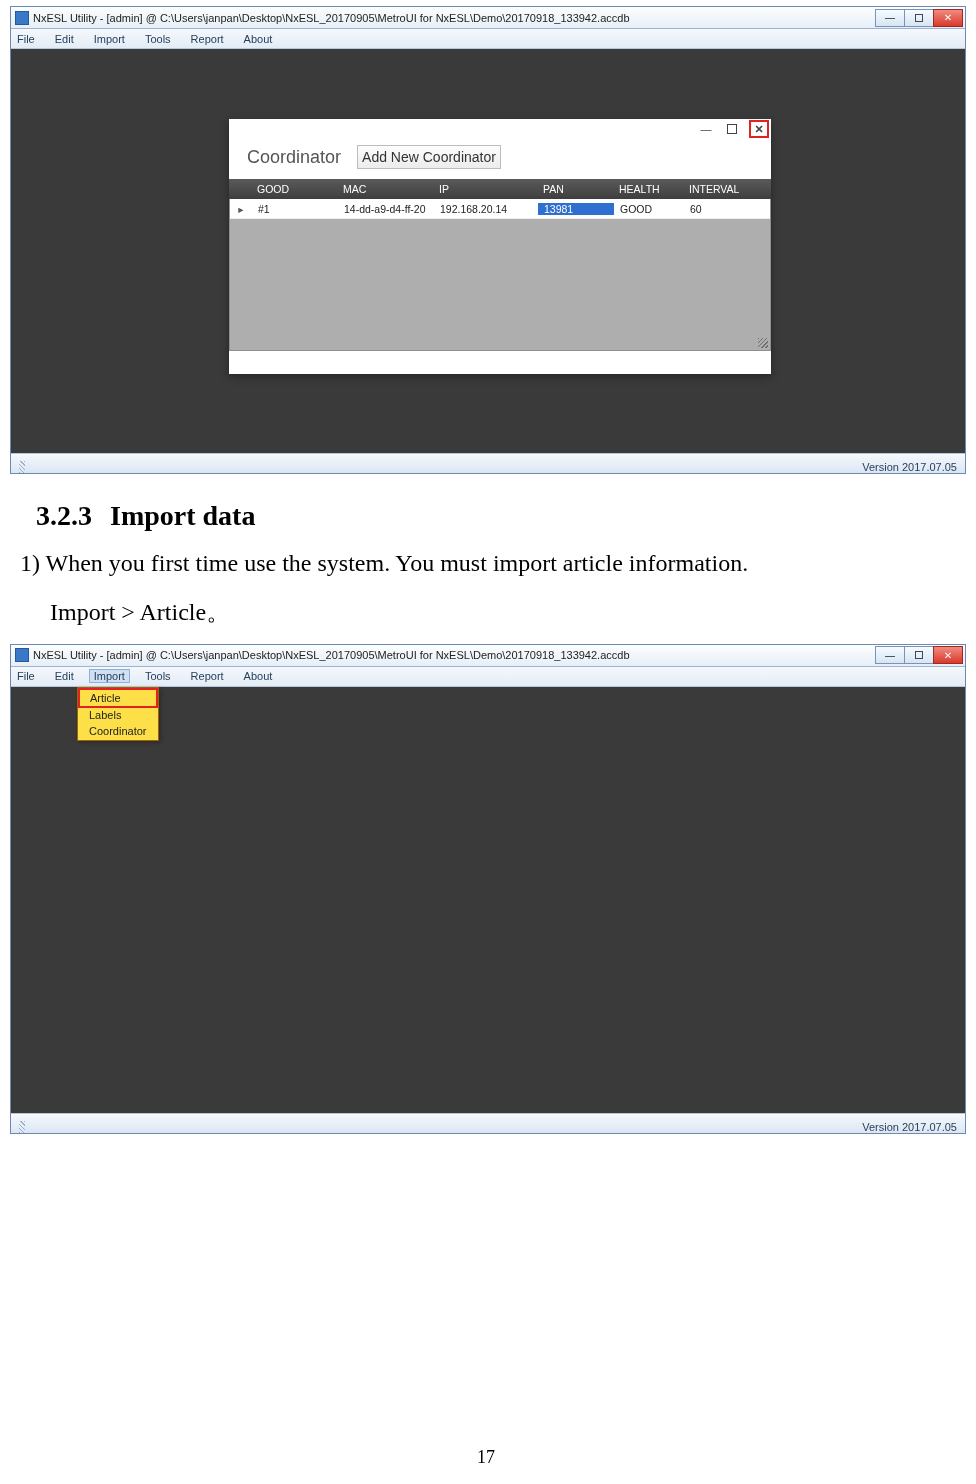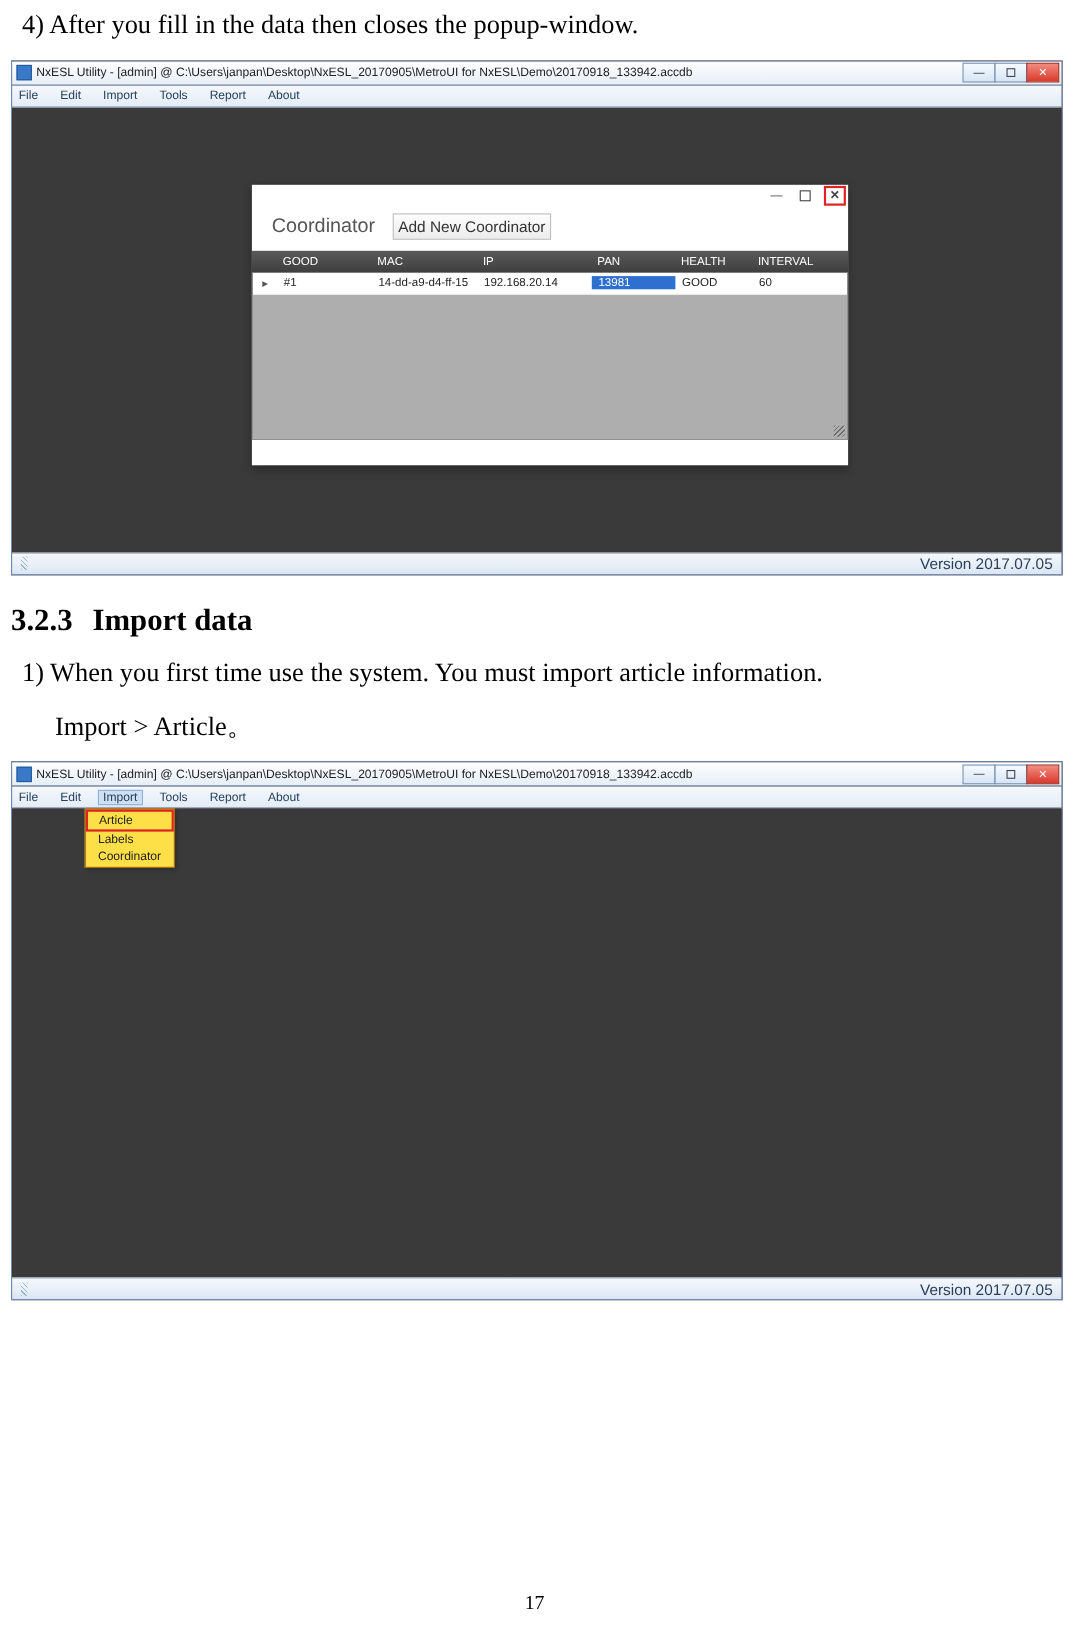--- a/index.html
+++ b/index.html
@@ -20,21 +20,21 @@
     font-size: 24px;
     line-height: 1.45;
     margin: 0 0 14px 0;
   }
   .num-indent { padding-left: 10px; }
   .sub-indent { padding-left: 40px; }
   .section-heading {
     font-size: 28px;
     margin: 26px 0 14px 0;
   }
-  .section-heading .num { margin-right: 18px; }
+  .section-heading .num { margin-right: 18px; margin-left: 26px; }
 
   
   .screenshot {
     width: 956px;
     margin: 0 auto 20px auto;
     border: 1px solid #6e88b4;
     background: #3a3a3a;
     position: relative;
     font-family: "Segoe UI", Tahoma, sans-serif;
     font-size: 11px;
@@ -102,24 +102,24 @@
   .client-dark {
     background: #3a3a3a;
     position: relative;
     min-height: 390px;
   }
   .statusbar {
     height: 20px;
     background: linear-gradient(#f6f9fd,#dbe6f3);
     border-top: 1px solid #b6c7dc;
     display:flex;
-    align-items:center;
+    align-items:flex-end;
     justify-content:flex-end;
     padding: 0 8px;
-    font-size: 14px;
+    font-size: 11px;
     color:#2b3f5a;
   }
   .statusbar .grip {
     width:6px; height:12px; margin-right:auto;
     background: repeating-linear-gradient(45deg,#9bb1cc 0 1px,transparent 1px 3px);
   }
 
   
   .screenshot-1 .client-dark { height: 404px; }
   .popup {
@@ -240,21 +240,20 @@
     text-align:center;
     font-size: 18px;
     font-family: "Times New Roman", serif;
   }
 </style>
 </head>
 <body>
 
 <div class="page">
 
-  <p class="body-text num-indent">4) After you fill in the data then closes the popup-window.</p>
 
   <div class="screenshot screenshot-1">
     <div class="titlebar">
       <div class="app-icon"></div>
       <div class="title-text">NxESL Utility - [admin] @ C:\Users\janpan\Desktop\NxESL_20170905\MetroUI for NxESL\Demo\20170918_133942.accdb</div>
       <div class="win-buttons">
         <div class="win-btn">—</div>
         <div class="win-btn">
             <span style="width:8px;height:8px;border:1px solid #445;"></span>
           </div>
@@ -289,21 +288,21 @@
             <div>PAN</div>
             <div>HEALTH</div>
             <div>INTERVAL</div>
           </div>
           <div class="grid-body">
             <div class="fill"></div>
             <div class="row-wrap">
               <div class="trow">
                 <div class="marker">▸</div>
                 <div>#1</div>
-                <div>14-dd-a9-d4-ff-15</div>
+                <div>14-dd-a9-d4-ff-20</div>
                 <div>192.168.20.14</div>
                 <div class="sel">13981</div>
                 <div>GOOD</div>
                 <div>60</div>
               </div>
             </div>
             <div class="grip-corner"></div>
           </div>
         </div>
       </div>

